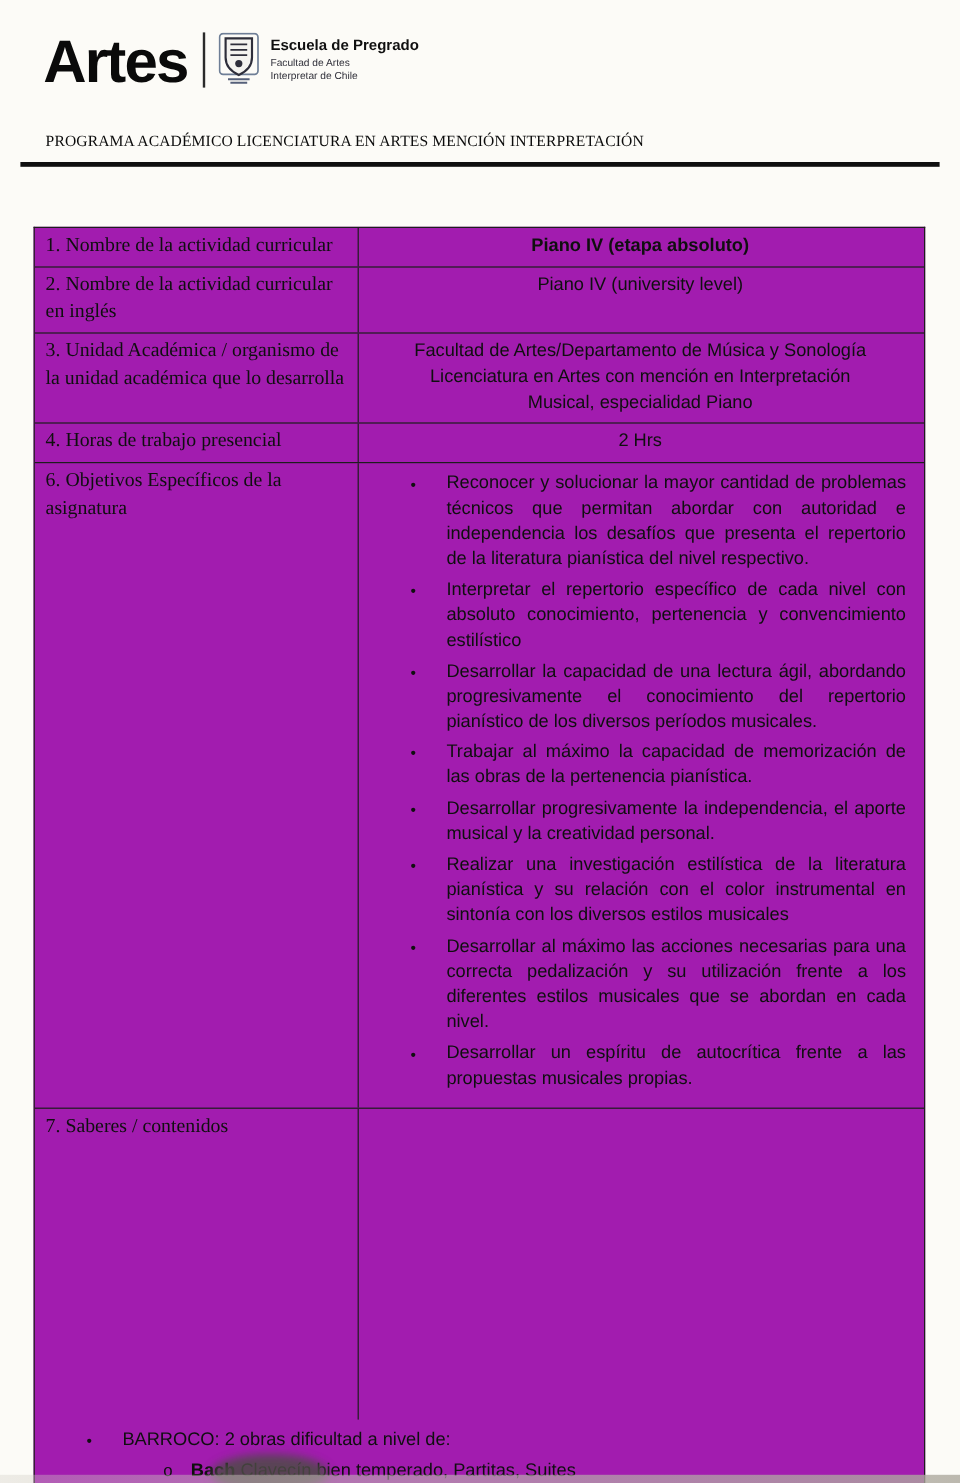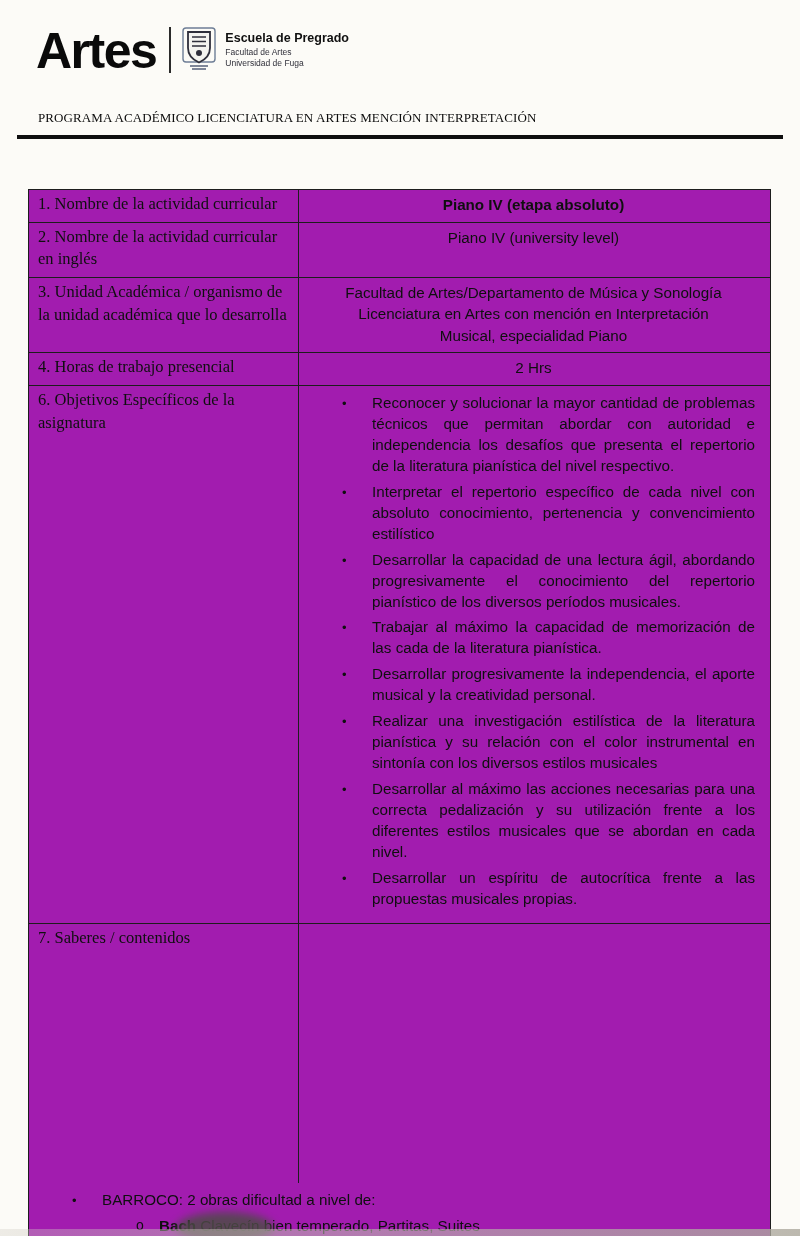--- a/index.html
+++ b/index.html
@@ -83,21 +83,21 @@
         <rect x="1" y="1" width="32" height="34" rx="3" fill="none" stroke="#6e7e96" stroke-width="1.4"></rect>
         <path d="M6 5 h22 v16 c0 8 -6.5 12.5 -11 14.5 C12.5 33.5 6 29 6 21 Z" fill="#f4f3ef" stroke="#2e2e3a" stroke-width="1.8"></path>
         <path d="M10 10 h14 M10 14.5 h14 M10 19 h14" stroke="#2e2e3a" stroke-width="1.4"></path>
         <circle cx="17" cy="26" r="3" fill="#2e2e3a"></circle>
         <path d="M8 39 h18 M10 42 h14" stroke="#55607a" stroke-width="1.6"></path>
       </svg>
     </span>
     <div class="org">
       <div class="org-main">Escuela de Pregrado</div>
       <div class="org-sub">Facultad de Artes</div>
-      <div class="org-sub">Universidad de Fuga</div>
+      <div class="org-sub">Interpretar de Chile</div>
     </div>
   </header>
 
   <h1 class="title">PROGRAMA ACADÉMICO LICENCIATURA EN ARTES MENCIÓN INTERPRETACIÓN</h1>
   <div class="rule"></div>
 
   <main class="table">
       <div class="trow">
         <div class="tlabel">1. Nombre de la actividad curricular</div>
         <div class="tvalue align-center bold">
@@ -135,21 +135,21 @@
             <div class="bitem">
               <span class="bmark">•</span>
               <span class="btext">Interpretar el repertorio específico de cada nivel con absoluto conocimiento, pertenencia y convencimiento estilístico</span>
             </div>
             <div class="bitem">
               <span class="bmark">•</span>
               <span class="btext">Desarrollar la capacidad de una lectura ágil, abordando progresivamente el conocimiento del repertorio pianístico de los diversos períodos musicales.</span>
             </div>
             <div class="bitem">
               <span class="bmark">•</span>
-              <span class="btext">Trabajar al máximo la capacidad de memorización de las cada de la literatura pianística.</span>
+              <span class="btext">Trabajar al máximo la capacidad de memorización de las obras de la pertenencia pianística.</span>
             </div>
             <div class="bitem">
               <span class="bmark">•</span>
               <span class="btext">Desarrollar progresivamente la independencia, el aporte musical y la creatividad personal.</span>
             </div>
             <div class="bitem">
               <span class="bmark">•</span>
               <span class="btext">Realizar una investigación estilística de la literatura pianística y su relación con el color instrumental en sintonía con los diversos estilos musicales</span>
             </div>
             <div class="bitem">

